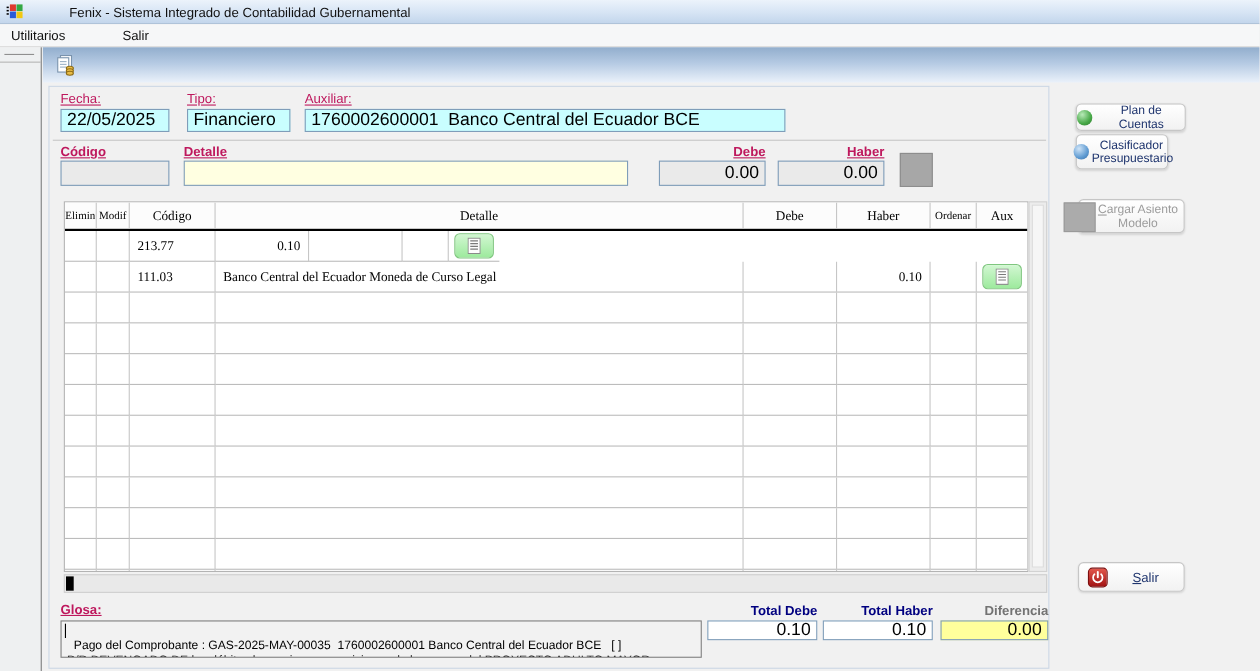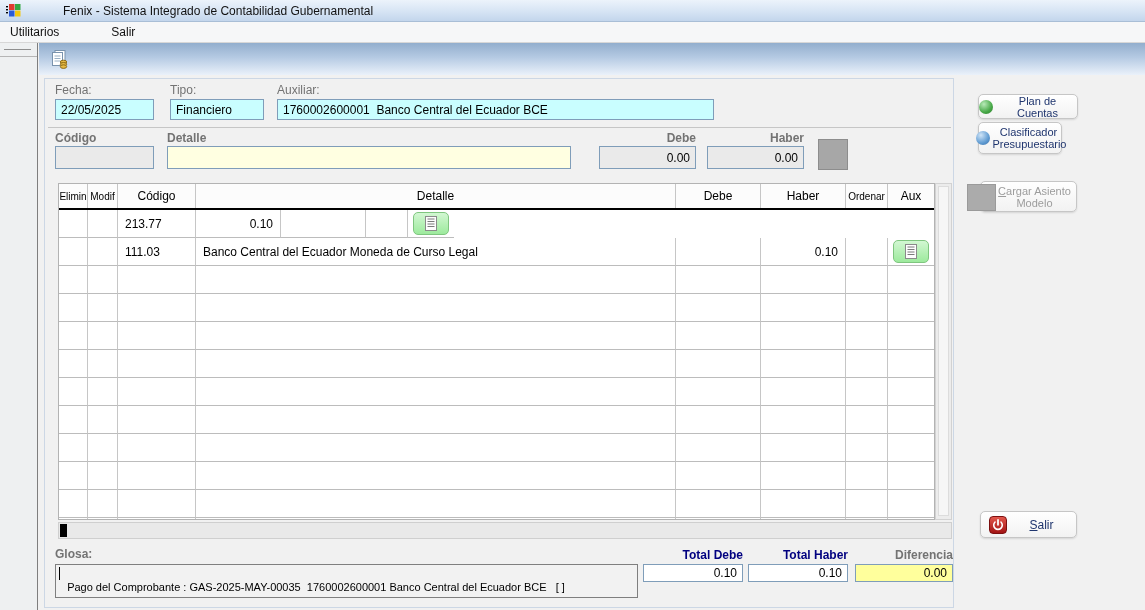--- a/index.html
+++ b/index.html
@@ -31,37 +31,37 @@
   
   .toolbar { left:39px; top:43px; width:1106px; height:32px;
     background:linear-gradient(180deg,#92aecd 0%,#b5cae3 45%,#eaf1fa 100%); }
   .tool-btn { position:absolute; left:8px; top:4px; width:24px; height:24px;
     display:flex; align-items:center; justify-content:center; cursor:default; }
 
   
   .panel-border { left:44px; top:78px; width:910px; height:530px;
     border:1px solid #ccd7e5; pointer-events:none; }
 
-  .lbl { font-size:12px; color:#737373; white-space:pre; }
+  .lbl { font-size:12px; color:#be185d; white-space:pre;text-decoration:underline; }
   .lbl.b { font-weight:bold; }
-  .field { border:1px solid #7f9db9; font-size:12px; color:#000;
+  .field { border:1px solid #7f9db9; font-size:16px; color:#000;
     display:flex; align-items:center; padding:0 5px; white-space:pre; overflow:hidden; }
   .cyan  { background:#c9feff; }
   .grayf { background:#eaeaea; }
   .yell  { background:#ffffe1; }
   .num   { justify-content:flex-end; }
 
   .sep-line { left:48px; top:127px; width:903px; height:0; border-top:1px solid #c6c6c6; }
   .gray-square { left:818px; top:139px; width:30px; height:31px; background:#a7a7a7;
     border:1px solid #8d8d8d; }
 
   
   .tbl { left:58px; top:183px; width:877px; height:337px; background:#fff;
     border:1px solid #b3b3b3; overflow:hidden; }
-  .trow { display:flex; width:875px; height:28px; }
+  .trow { display:flex; width:875px; height:28px;font-family:Liberation Serif, serif; }
   .thead { height:26px; background:#fcfcfc; border-bottom:2px solid #000; }
   .tcell { border-right:1px solid #c6c6c6; height:100%; display:flex;
     align-items:center; font-size:12px; color:#000; overflow:hidden; }
   .trow:not(.thead) .tcell { border-bottom:1px solid #bcbcbc; }
   .hc { justify-content:center; }
   .small { font-size:10px; }
   .c0{width:29px}.c1{width:30px}.c2{width:78px}.c3{width:480px}
   .c4{width:85px}.c5{width:85px}.c6{width:42px}.c7{width:46px;border-right:none}
   .cell-left  { justify-content:flex-start; padding-left:7px; }
   .cell-right { justify-content:flex-end; padding-right:7px; }

